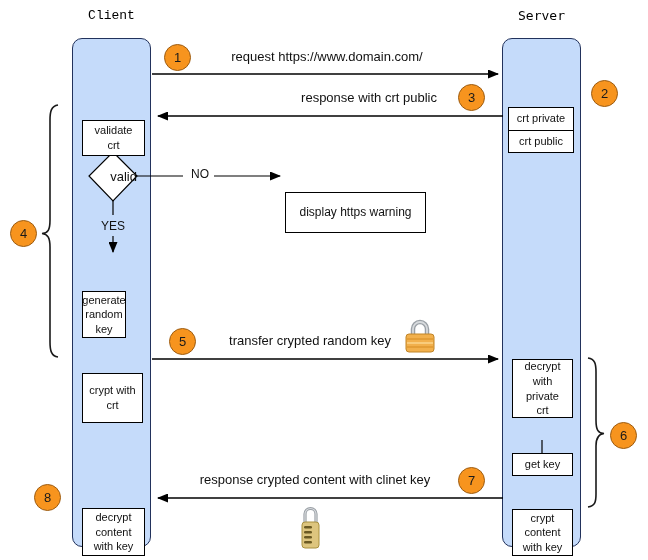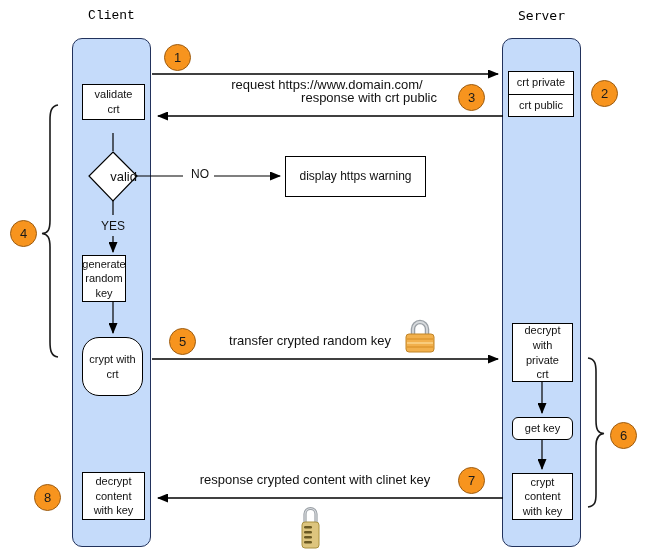--- a/index.html
+++ b/index.html
@@ -11,34 +11,34 @@
           font-family:"Liberation Sans",sans-serif;color:#111;overflow:hidden;}
   .lane{position:absolute;top:38px;width:79px;height:509px;background:var(--lane-fill);
         border:1.5px solid var(--lane-border);border-radius:10px;box-sizing:border-box;z-index:1;}
   #lane-client{left:72px;} #lane-server{left:502px;}
   .lane-title{position:absolute;top:8px;width:79px;text-align:center;
         font-family:"DejaVu Sans Mono",monospace;font-size:13px;color:#000;z-index:5;}
   #title-client{left:72px;font-family:Liberation Mono, monospace;} #title-server{left:502px;}
   svg.overlay{position:absolute;left:0;top:0;z-index:2;}
   .node{position:absolute;background:#fff;border:1px solid #000;box-sizing:border-box;
         display:flex;align-items:center;justify-content:center;text-align:center;
-        font-size:11px;line-height:1.32;white-space:pre-line;z-index:3;}
+        font-size:11px;line-height:1.32;white-space:pre-line;z-index:3;margin-top:36px;}
   #node-validate{left:82px;top:84px;width:63px;height:36px;}
   #node-warning{left:285px;top:156px;width:141px;height:41px;font-size:12px;}
   #node-generate{left:82px;top:255px;width:44px;height:47px;}
-  #node-cryptcrt{left:82px;top:337px;width:61px;height:59px;border-radius:17px;}
+  #node-cryptcrt{left:82px;top:337px;width:61px;height:50px;}
   #node-cdecrypt{left:82px;top:472px;width:63px;height:48px;}
   #node-crt{left:508px;top:71px;width:66px;height:46px;padding:0;flex-direction:column;align-items:stretch;}
   #node-crt .cell{flex:1;display:flex;align-items:center;justify-content:center;}
   #node-crt .cell:first-child{border-bottom:1px solid #000;}
   #node-sdecrypt{left:512px;top:323px;width:61px;height:59px;}
-  #node-getkey{left:512px;top:417px;width:61px;height:23px;border-radius:6px;}
+  #node-getkey{left:512px;top:417px;width:61px;height:23px;}
   #node-scrypt{left:512px;top:473px;width:61px;height:47px;}
   .msg{position:absolute;width:300px;text-align:center;font-size:13px;z-index:4;}
-  #msg-request{left:177px;top:49px;margin-top:28px;}
+  #msg-request{left:177px;top:49px;}
   #msg-response-public{left:219px;top:90px;}
   #msg-transfer{left:160px;top:333px;text-align:center;}
   #msg-response-content{left:165px;top:472px;}
   .flow-label{position:absolute;text-align:center;font-size:12px;z-index:4;}
   #label-no{left:185px;top:167px;width:30px;}
   #label-yes{left:95px;top:219px;width:36px;}
   #label-valid{left:89px;top:169px;width:48px;font-size:13px;z-index:4;text-align:right;}
   .badge{position:absolute;width:27px;height:27px;border-radius:50%;background:var(--badge-fill);
         border:1.5px solid var(--badge-border);box-sizing:border-box;display:flex;align-items:center;
         justify-content:center;font-size:13px;color:#1a1a1a;z-index:5;}

